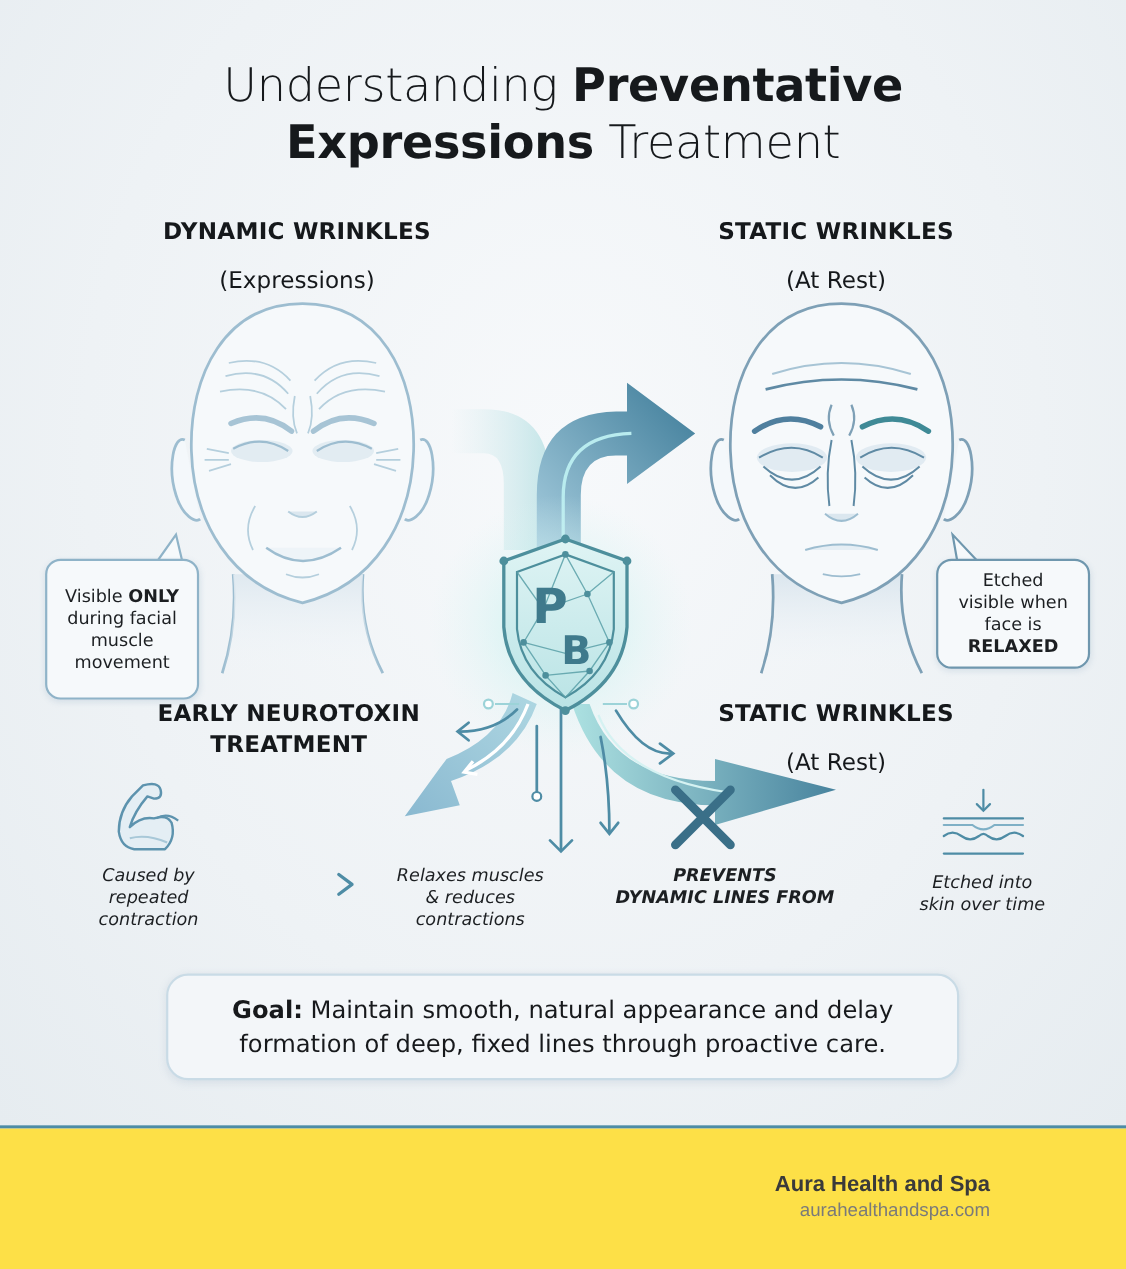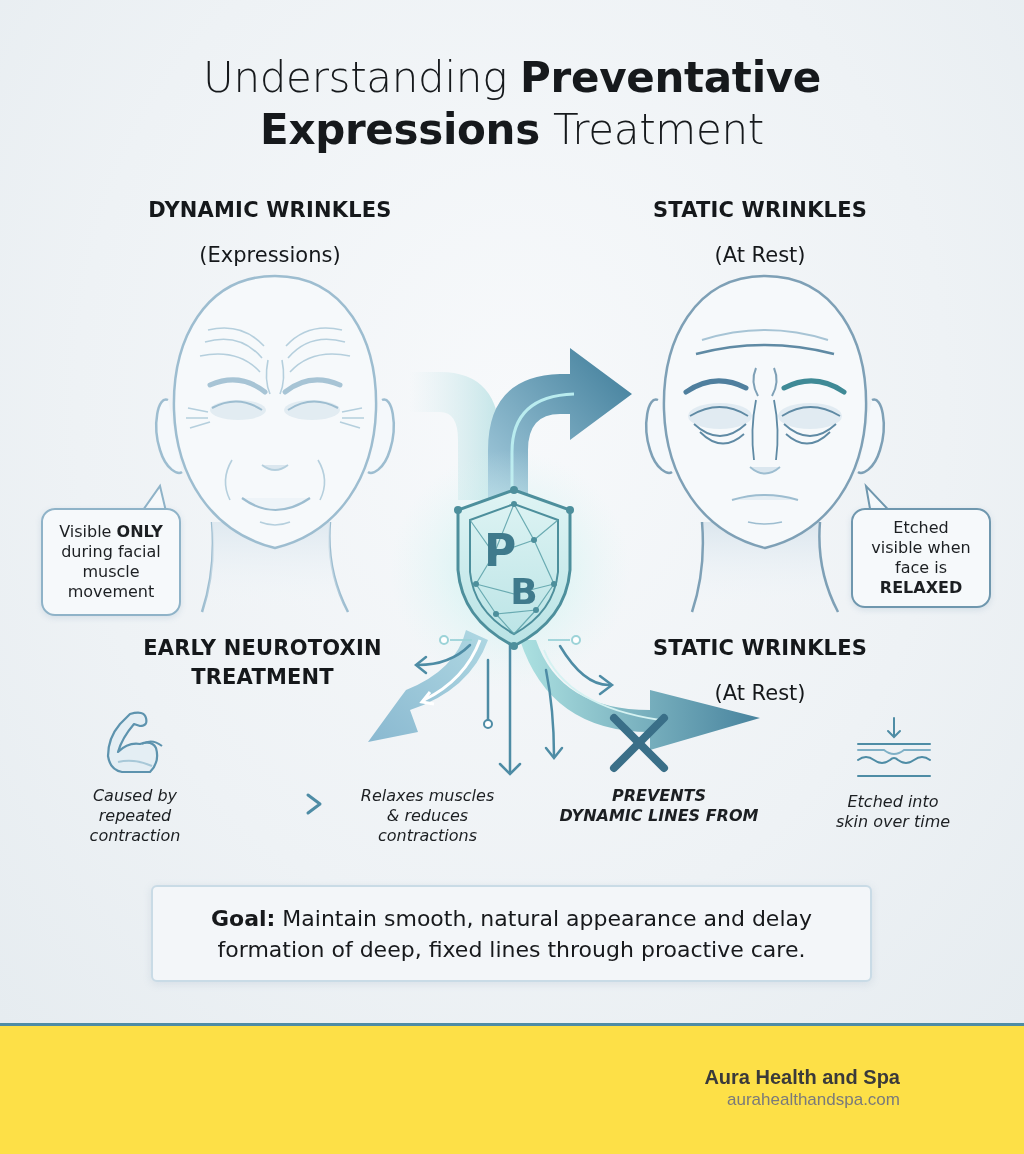--- a/index.html
+++ b/index.html
@@ -33,21 +33,21 @@
     box-shadow: 0 2px 6px rgba(100,140,170,0.18);
   }
   .bubble b { font-weight: 700; }
   .bubble-tail { position: absolute; }
   .caption {
     position: absolute; text-align: center; font-size: 16px; line-height: 20px; color: #1c1f22; font-style: italic;
   }
   .caption-bold { font-weight: 700; font-size: 16px; line-height: 20px; }
   .goal {
     position: absolute; left: 151px; top: 885px; width: 721px; height: 97px;
-    border: 2px solid #c9dbe6; border-radius: 6px; background: #f3f6f9;
+    border: 2px solid #c9dbe6; border-radius: 20px; background: #f3f6f9;
     box-shadow: 0 2px 8px rgba(120,150,175,0.18);
     display: flex; align-items: center; justify-content: center; text-align: center;
     font-size: 22px; line-height: 31px; color: #17191c; padding: 0 20px;
   }
   .goal b { font-weight: 700; }
   .footer-rule { position: absolute; left: 0; top: 1023px; width: 1024px; height: 3px; background: #4e8ca5; }
   .footer { position: absolute; left: 0; top: 1026px; width: 1024px; height: 128px; background: #fde047; }
   .brand-name {
     position: absolute; right: 124px; top: 40px; font-size: 20px; font-weight: 700; color: #3a3a3a;
     font-family: "Liberation Sans", sans-serif; text-align: right;
@@ -159,21 +159,21 @@
         <path d="M134 140 Q140 170 136 200"></path>
     </g>
     <path d="M110 207 Q125 220 140 207" fill="#dbe7ef" stroke="#9dbdd0" stroke-width="1.8"></path>
     <path d="M92 240 Q125 230 158 240" fill="#e5eef4" stroke="#9dbdd0" stroke-width="2"></path>
     <path d="M108 262 Q125 266 142 262" fill="none" stroke="#9dbdd0" stroke-width="1.6"></path>
   </svg>
 
   <svg class="bubble-tail" style="left:130px; top:482px;" width="60" height="40" viewBox="0 0 60 40">
     <path d="M6 38 L30 4 L38 38" fill="#f6f9fb" stroke="#8fb3c8" stroke-width="2"></path>
   </svg>
-  <div class="bubble" style="left:41px; top:508px; width:140px; height:108px;">
+  <div class="bubble" style="left:41px; top:508px; width:140px; height:128px;">
     <div><span>Visible </span><b>ONLY</b></div>
     <div>during facial</div>
     <div>muscle</div>
     <div>movement</div>
   </div>
 
   <svg class="bubble-tail" style="left:862px; top:482px;" width="50" height="40" viewBox="0 0 50 40">
     <path d="M10 38 L4 4 L36 38" fill="#f6f9fb" stroke="#6f97ae" stroke-width="2"></path>
   </svg>
   <div class="bubble" style="left:851px; top:508px; width:140px; height:100px; border-color:#6f97ae;">

